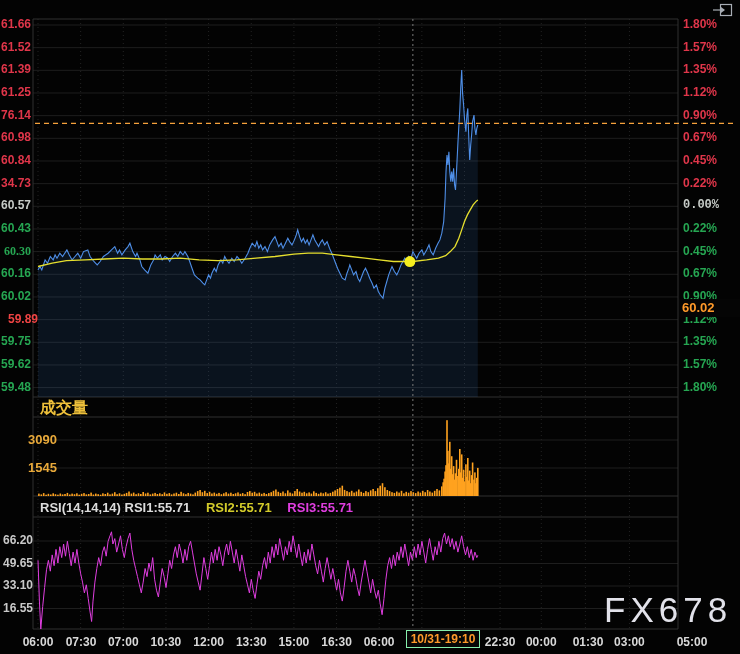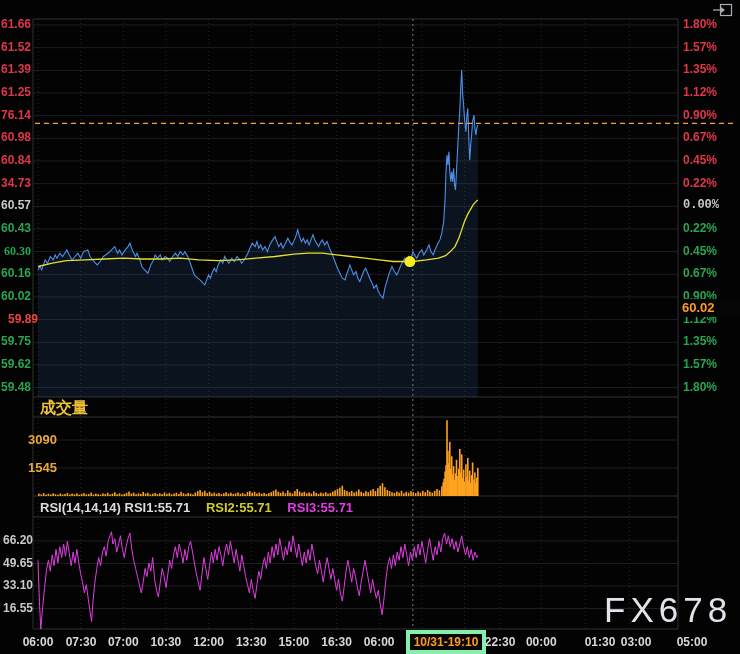--- a/index.html
+++ b/index.html
@@ -15,21 +15,21 @@
   .h-maval{color:#e6df2e;}
   .axlab{position:absolute;font-size:12px;font-weight:700;white-space:nowrap;z-index:4;}
   .tlab{position:absolute;font-size:12px;font-weight:700;color:#d9d9d9;text-align:center;width:44px;z-index:4;}
   .vol-label{position:absolute;left:40px;top:398px;font-size:16px;font-weight:700;color:#edbf3a;z-index:5;}
   .rsi-hdr{position:absolute;left:40px;top:500px;font-size:13px;font-weight:700;white-space:nowrap;z-index:5;}
   .rsi-hdr span{margin-right:12px;}
   .rsi1{color:#dcdcdc;}
   .rsi2{color:#d3cb2b;}
   .rsi3{color:#e03ee0;}
   .badge-time{position:absolute;left:406px;top:630px;width:72px;height:16px;line-height:16px;
-      background:#070707;border:4px solid #86efac;color:#ff9a2a;font-size:12px;font-weight:700;
+      background:#070707;border:1px solid #86efac;color:#ff9a2a;font-size:12px;font-weight:700;
       text-align:center;z-index:8;}
   .badge-price{position:absolute;left:679px;top:299px;width:60px;height:18px;line-height:18px;
       background:#050505;color:#ff9a2a;font-size:13px;font-weight:700;padding-left:3px;z-index:8;}
   .watermark{position:absolute;left:604px;top:590px;font-size:35px;color:#e2e2ea;
       letter-spacing:5px;font-weight:500;z-index:6;}
   .popout{position:absolute;left:712px;top:2px;width:22px;height:17px;z-index:6;cursor:pointer;}
 </style>
 </head>
 <body>
 
@@ -351,22 +351,22 @@
       <div class="tlab" style="left: 59px; top: 635px;">07:30</div>
       <div class="tlab" style="left: 101.304px; top: 635px;">07:00</div>
       <div class="tlab" style="left: 143.957px; top: 635px;">10:30</div>
       <div class="tlab" style="left: 186.609px; top: 635px;">12:00</div>
       <div class="tlab" style="left: 229.261px; top: 635px;">13:30</div>
       <div class="tlab" style="left: 271.913px; top: 635px;">15:00</div>
       <div class="tlab" style="left: 314.565px; top: 635px;">16:30</div>
       <div class="tlab" style="left: 357.217px; top: 635px;">06:00</div>
       <div class="tlab" style="left: 478.065px; top: 635px;">22:30</div>
       <div class="tlab" style="left: 519.296px; top: 635px;">00:00</div>
-      <div class="tlab" style="left: 578px; top: 635px;">01:30</div>
-      <div class="tlab" style="left: 607.443px; top: 635px; text-align: right;">03:00</div>
+      <div class="tlab" style="left: 566px; top: 635px;">01:30</div>
+      <div class="tlab" style="left: 607.443px; top: 635px;">03:00</div>
       <div class="tlab" style="left: 670px; top: 635px;">05:00</div>
     </div>
 
   <div class="vol-label">成交量</div>
 
   <div class="rsi-hdr">
     <span class="rsi1">RSI(14,14,14) RSI1:55.71</span>
     <span class="rsi2">RSI2:55.71</span>
     <span class="rsi3">RSI3:55.71</span>
   </div>

